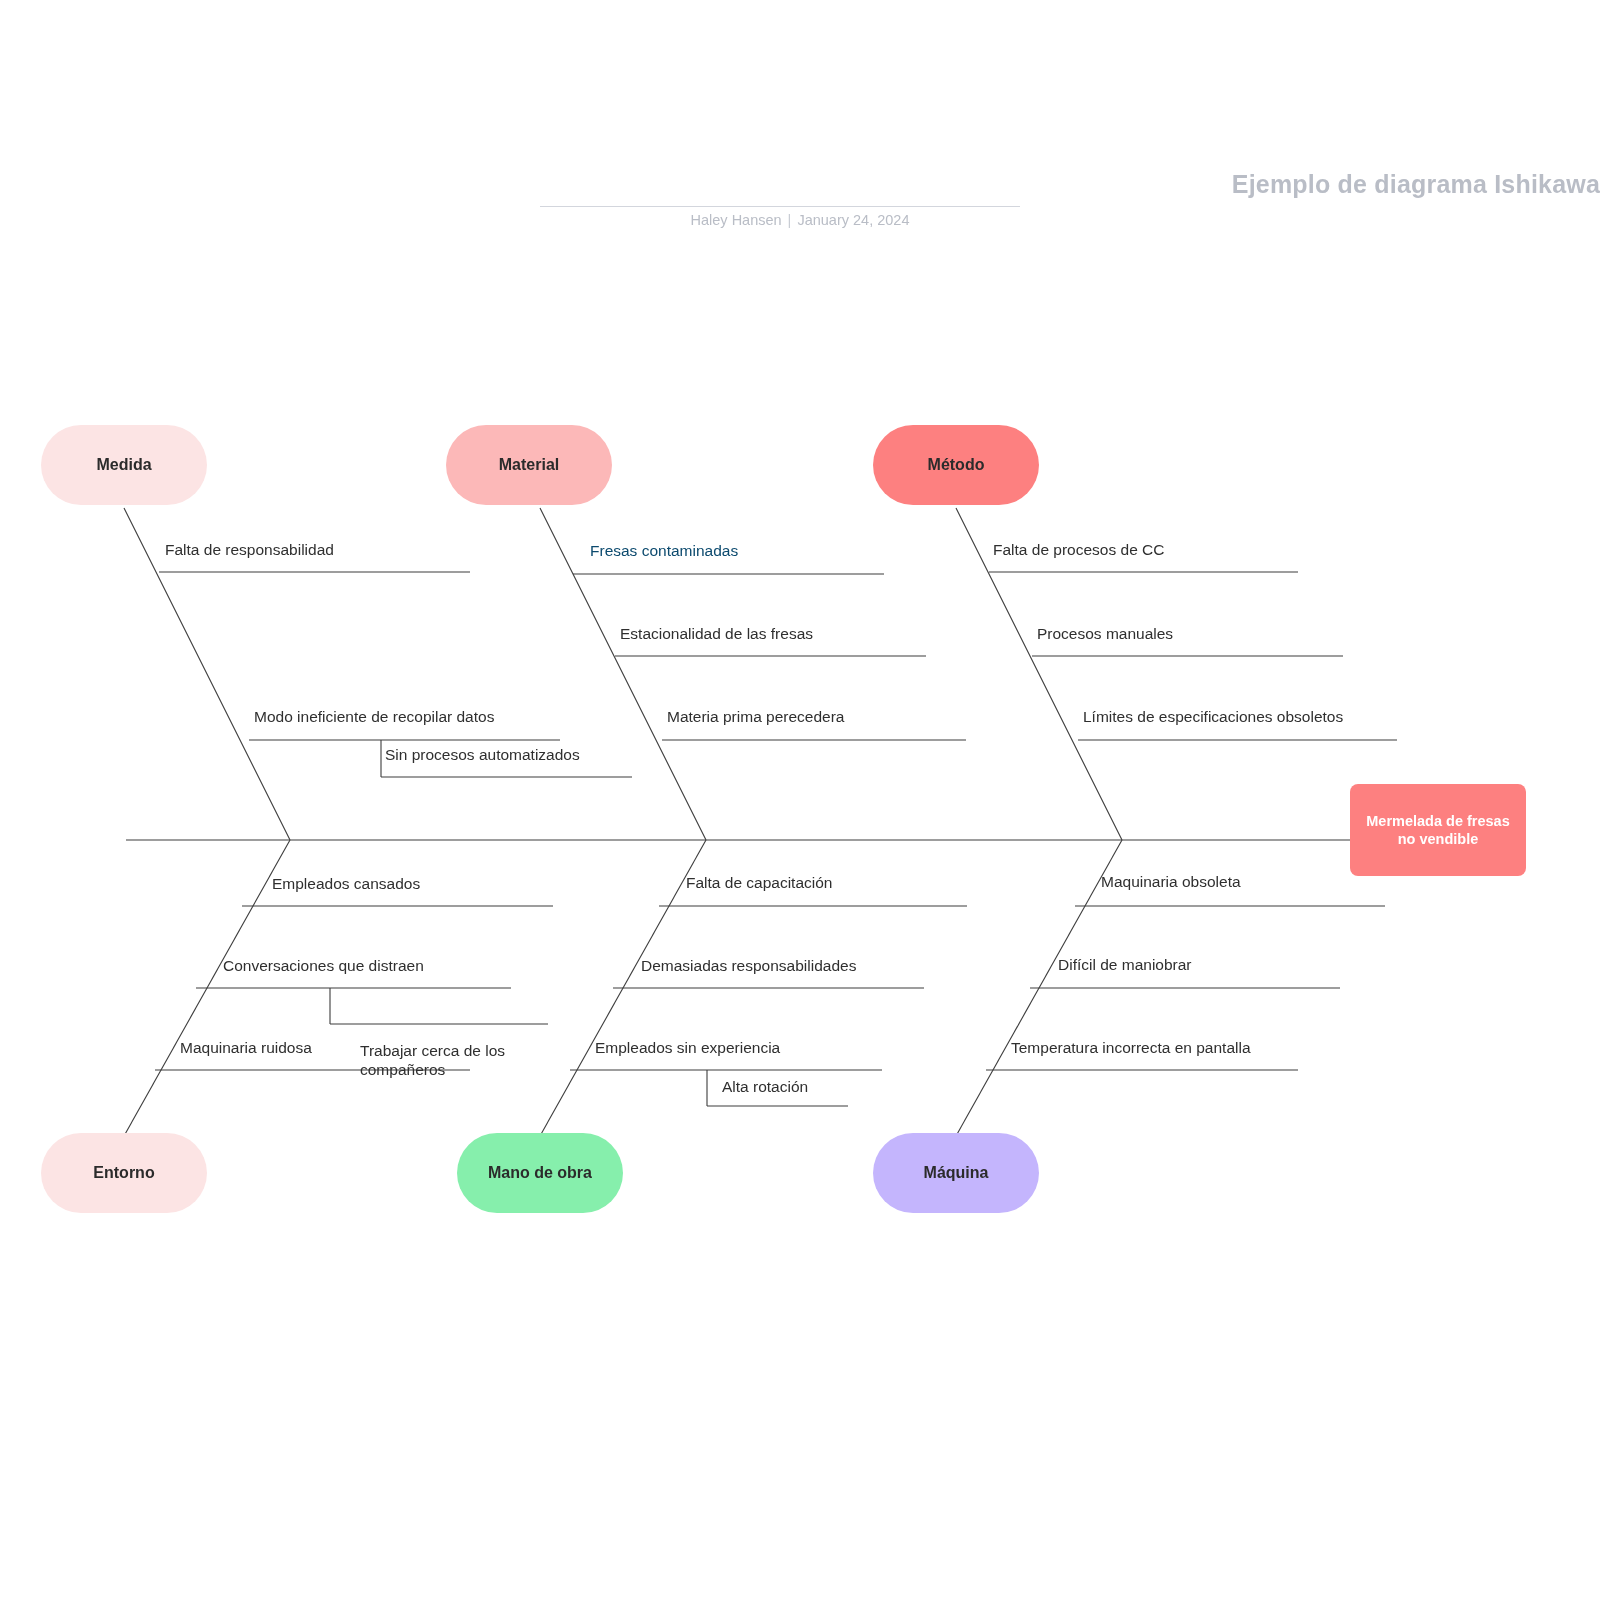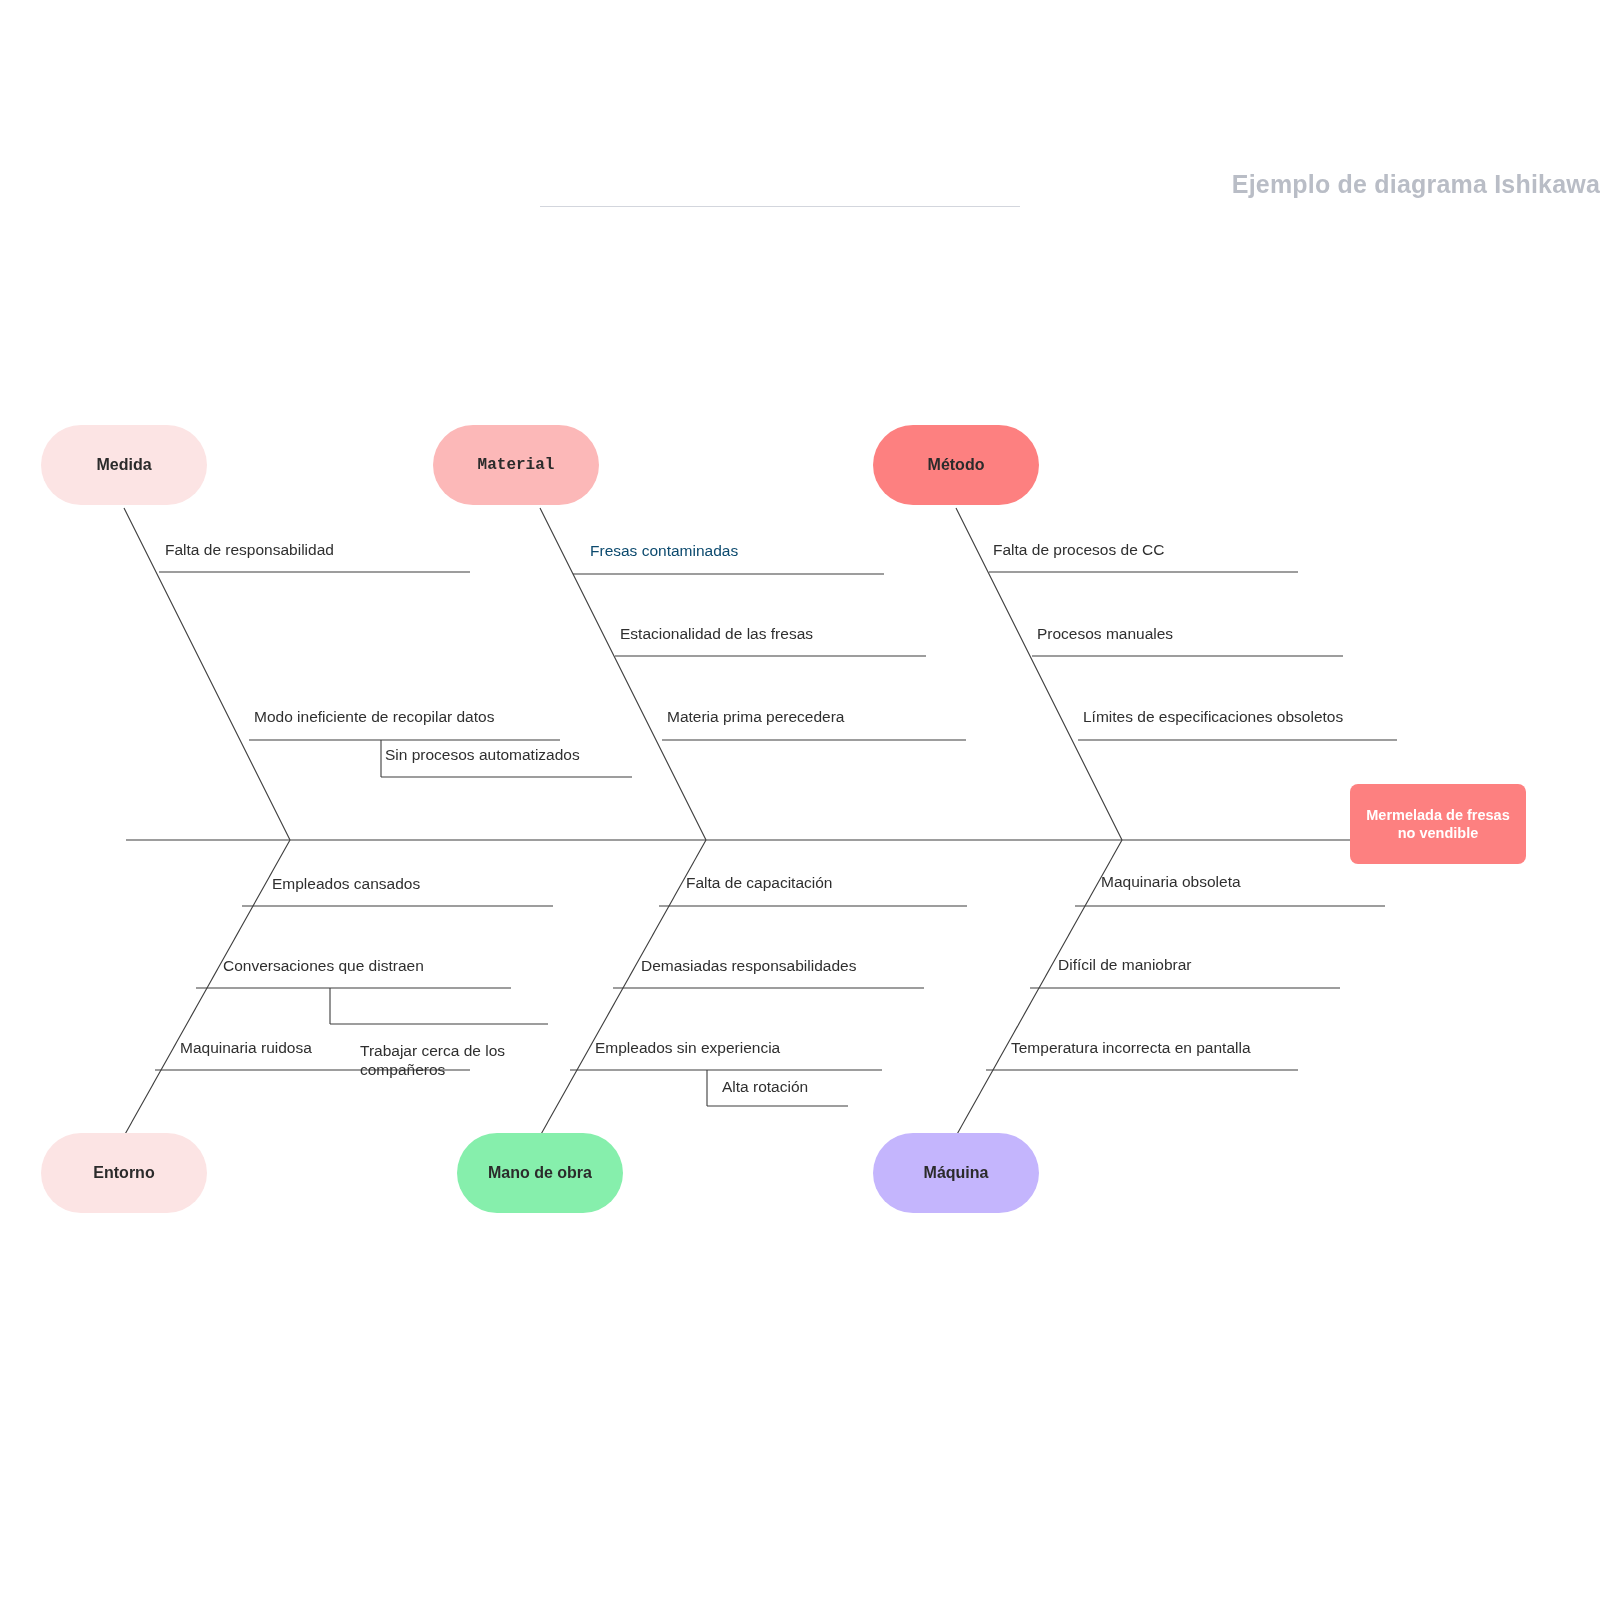--- a/index.html
+++ b/index.html
@@ -31,21 +31,21 @@
     display:flex;align-items:center;justify-content:center;
     width:166px;height:80px;
     border-radius:40px;
     font-size:16px;font-weight:bold;color:#2b2b2b;
     text-align:center;
     box-sizing:border-box;
   }
   .effect{
     position:absolute;
     display:flex;align-items:center;justify-content:center;
-    width:176px;height:80px;border-radius:8px;
+    width:176px;height:92px;border-radius:8px;
     color:#ffffff;font-size:14.5px;font-weight:bold;line-height:1.25;
     text-align:center;padding:0 10px;box-sizing:border-box;
   }
   .cause-lbl{
     position:absolute;font-size:15.5px;color:#2f2f2f;white-space:pre;line-height:1.25;
   }
   .cause-lbl.wrap{white-space:normal;}
 </style>
 </head>
 <body>
@@ -91,25 +91,28 @@
       <line x1="707" y1="1106" x2="848" y2="1106"></line>
 
       <line x1="1075" y1="906" x2="1385" y2="906"></line>
       <line x1="1030" y1="988" x2="1340" y2="988"></line>
       <line x1="986" y1="1070" x2="1298" y2="1070"></line>
     </g>
   </svg>
 
   <div class="hdr-title" style="color: rgb(185, 189, 198);">Ejemplo de diagrama Ishikawa</div>
   <div class="hdr-rule"></div>
+  <div class="hdr-sub" style="color: rgb(185, 189, 198);">
+    <span>Haley Hansen</span><span class="sep">|</span><span>January 24, 2024</span>
+  </div>
 
   <div class="cat" id="cat-medida" style="left: 41px; top: 425px; background: rgb(252, 228, 228);">
     <span>Medida</span>
   </div>
-  <div class="cat" id="cat-material" style="left: 433px; top: 425px; background: rgb(252, 184, 184); font-family: Liberation Mono, monospace;">
+  <div class="cat" id="cat-material" style="left: 446px; top: 425px; background: rgb(252, 184, 184);">
     <span>Material</span>
   </div>
   <div class="cat" id="cat-metodo" style="left: 873px; top: 425px; background: rgb(253, 128, 128);">
     <span>Método</span>
   </div>
 
   <div class="cat" id="cat-entorno" style="left: 41px; top: 1133px; background: rgb(252, 228, 228);">
     <span>Entorno</span>
   </div>
   <div class="cat" id="cat-mano" style="left: 457px; top: 1133px; background: #86efac;">

